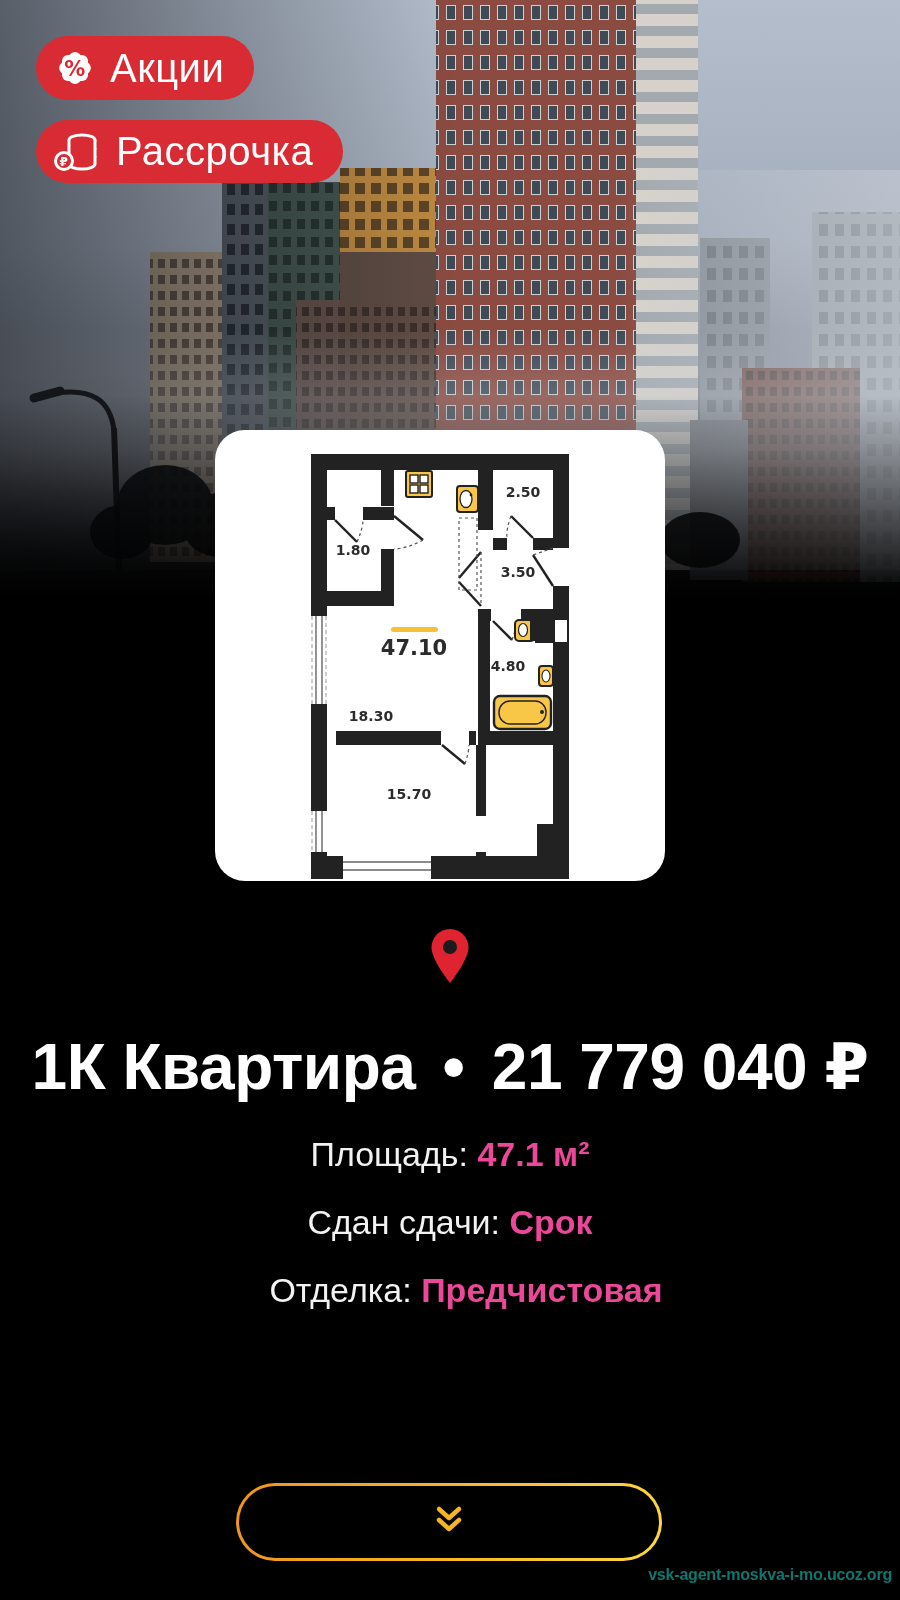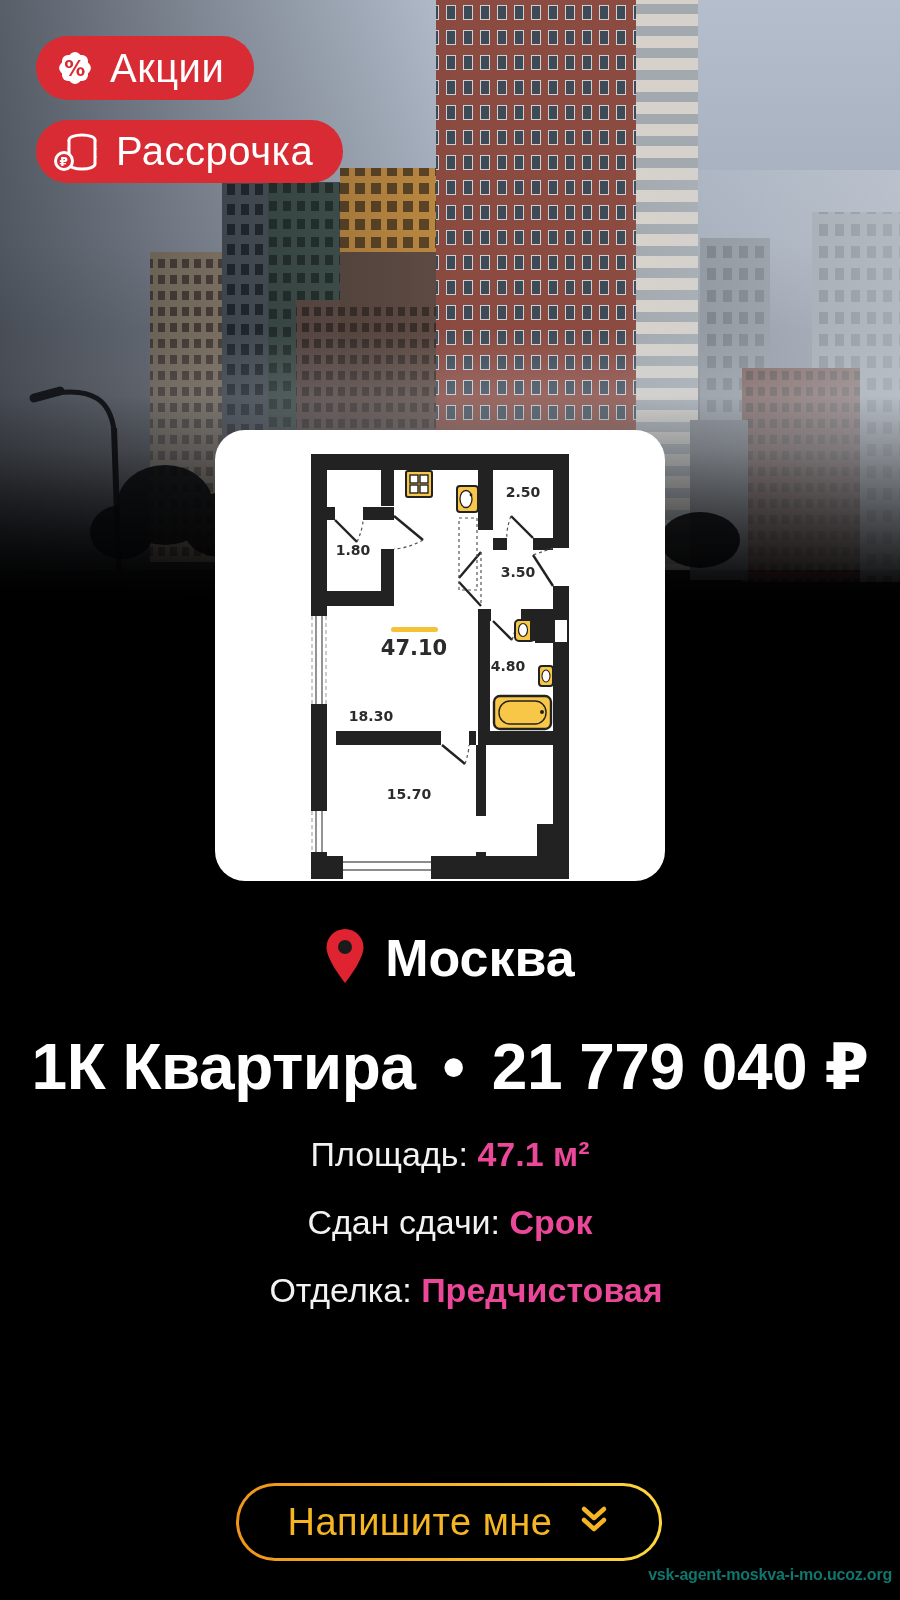--- a/index.html
+++ b/index.html
@@ -306,42 +306,40 @@
   </svg>
 </div>
 
 <div class="loc">
   <span>
     <svg width="40" height="56" viewBox="0 0 40 56">
       <path d="M20,1 C9.5,1 1.5,9.3 1.5,19.5 C1.5,32 20,55 20,55 C20,55 38.5,32 38.5,19.5 C38.5,9.3 30.5,1 20,1 Z" fill="#e02330"></path>
       <circle cx="20" cy="19" r="7" fill="#1b1b1b"></circle>
     </svg>
   </span>
-  <span class="city-name">Москва</span>
 </div>
 
 <div class="title">
   <span>1К Квартира</span>
   <span class="sep">•</span>
   <span>21 779 040 ₽</span>
 </div>
 
 <div class="detail d0">
   <span>Площадь: </span><b>47.1 м²</b>
 </div>
 <div class="detail d1">
   <span>Сдан сдачи: </span><b>Срок</b>
 </div>
 <div class="detail d2">
   <span>Отделка: </span><b>Предчистовая</b>
 </div>
 
 <div class="cta">
   <div class="cta-inner">
-    <span class="cta-label">Напишите мне</span>
     <span>
       <svg width="34" height="34" viewBox="0 0 34 34" fill="none" stroke="#f6b522" stroke-width="4.5" stroke-linecap="round" stroke-linejoin="round">
         <polyline points="7,6 17,15 27,6"></polyline>
         <polyline points="7,17 17,26 27,17"></polyline>
       </svg>
     </span>
   </div>
 </div>
 
 <div class="watermark">vsk-agent-moskva-i-mo.ucoz.org</div>

